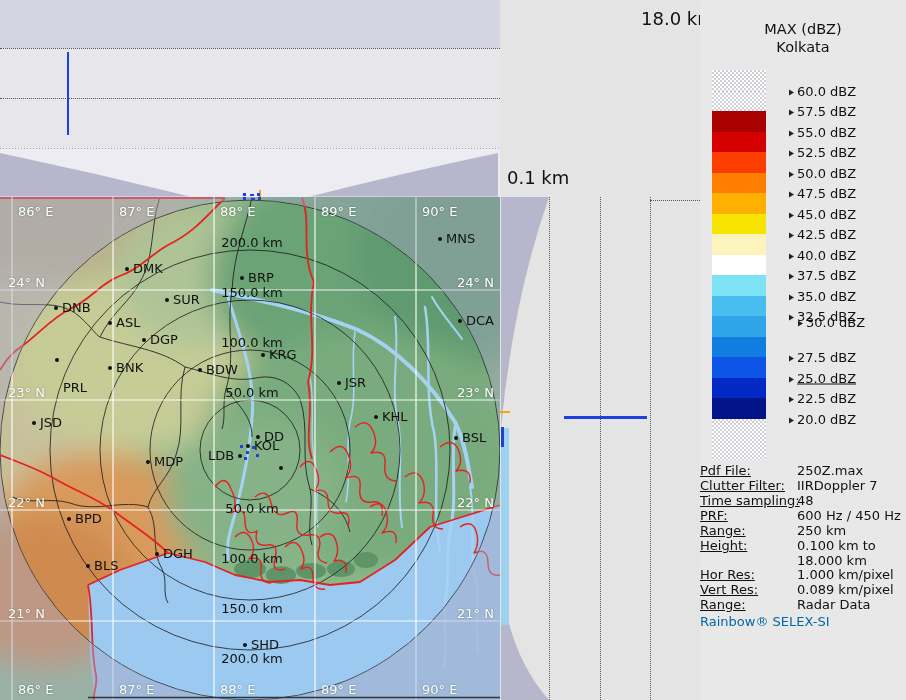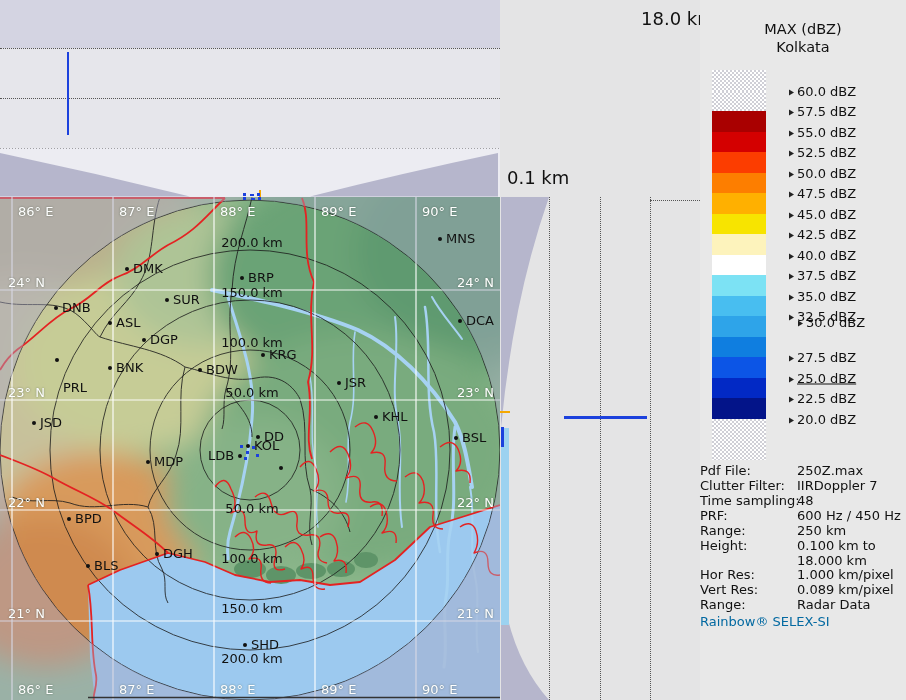--- a/index.html
+++ b/index.html
@@ -28,21 +28,21 @@
   
   #legend{left:700px;top:0;width:206px;height:700px;background:#e8e8e8;}
   #legend-title{position:absolute;left:0;top:20px;width:206px;text-align:center;font-size:14.5px;line-height:18px;color:#111;}
   #colorbar{position:absolute;left:12px;top:70px;width:54px;}
   .cblock{position:absolute;left:0;width:54px;}
   .checker{background-image:conic-gradient(#cfcfd6 25%,#ffffff 0 50%,#cfcfd6 0 75%,#ffffff 0);background-size:4px 4px;}
   .cb-label{position:absolute;left:77px;transform:translateY(-50%);font-size:13px;color:#111;white-space:nowrap;}
   .cb-label:before{content:"";display:inline-block;width:0;height:0;border-left:5px solid #222;border-top:3.5px solid transparent;border-bottom:3.5px solid transparent;margin-right:3px;}
   #metadata{position:absolute;left:0;top:0;width:206px;height:700px;}
   .meta-row{position:absolute;left:0;width:206px;font-size:13px;color:#111;white-space:nowrap;}
-  .meta-label{position:absolute;left:0;}
+  .meta-label{position:absolute;left:0;text-decoration:underline;}
   .meta-value{position:absolute;left:97px;}
   #meta-footer{position:absolute;left:0;font-size:13px;color:#0369a1;}
   .axis-label{position:absolute;font-size:18px;color:#111;white-space:nowrap;}
 </style>
 </head>
 <body>
 
 <div id="window">
 
   <div id="top-panel" class="abs">

